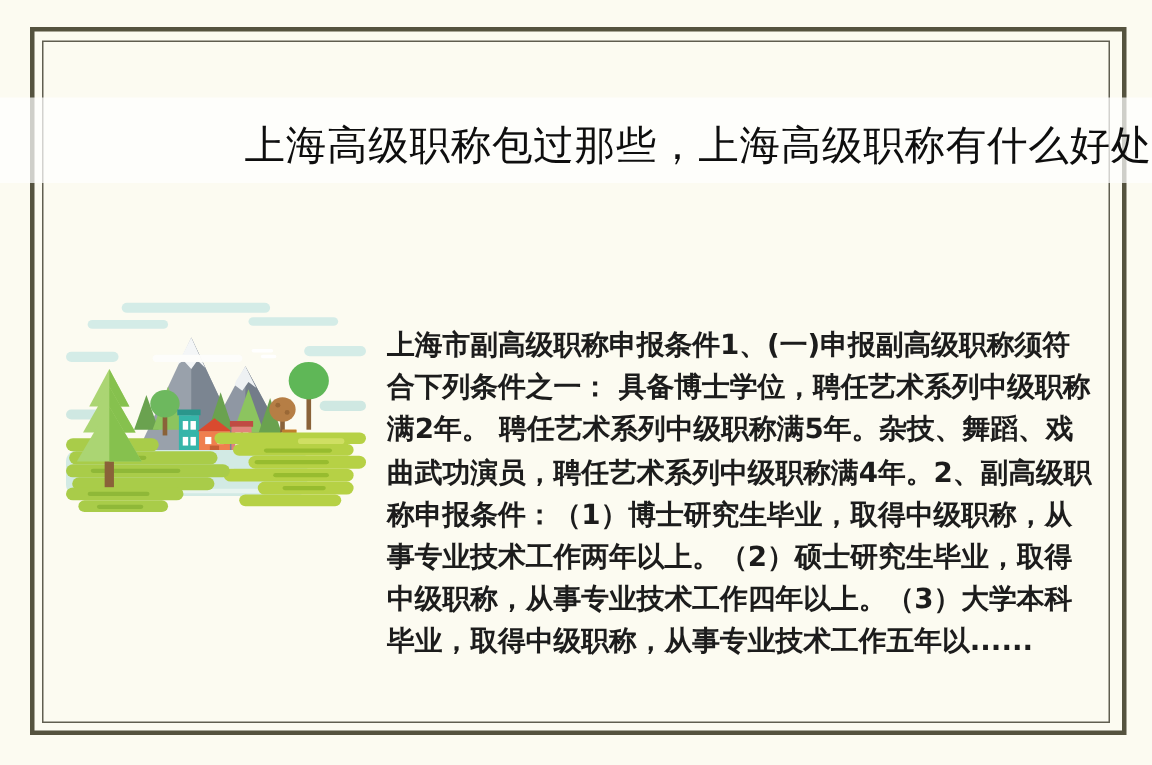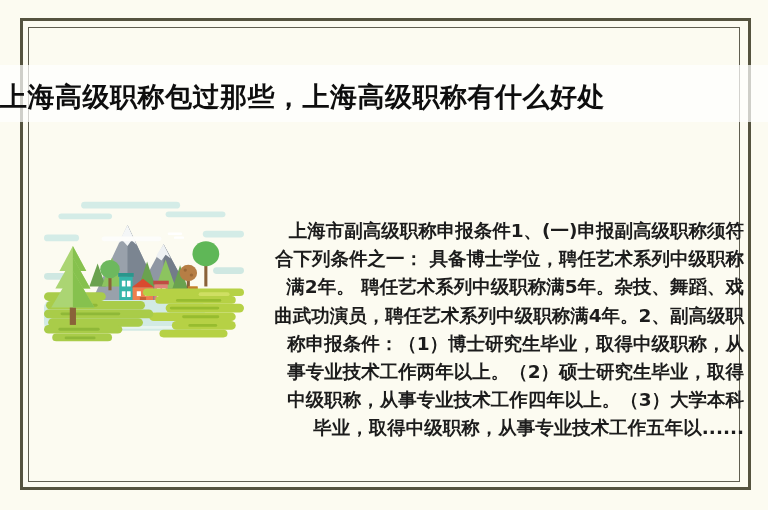--- a/index.html
+++ b/index.html
@@ -27,40 +27,40 @@
     position: absolute;
     left: 0; top: 65px;
     width: 768px; height: 57px;
     background: rgba(255,255,255,0.72);
     z-index: 3;
   }
   .page-title {
     position: absolute;
     left: 0; top: 79px;
     width: 768px;
-    text-align: left;
+    text-align: right;
     font-size: 27px;
-    font-weight: 700;
+    font-weight: 400;
     letter-spacing: 0.5px;
     color: #0e0e0e;
     z-index: 4;
     white-space: nowrap;
   }
   .illustration {
     position: absolute;
     left: 44px; top: 198px;
     width: 200px; height: 150px;
     z-index: 2;
   }
   .article-text {
     position: absolute;
     left: 258px; top: 217px;
     width: 486px;
     z-index: 2;
-    text-align: right;
+    text-align: left;
     font-size: 18.5px;
     font-weight: 700;
     line-height: 28.2px;
     color: #1c1c1c;
     white-space: pre-line;
   }
 </style>
 </head>
 <body>
 

